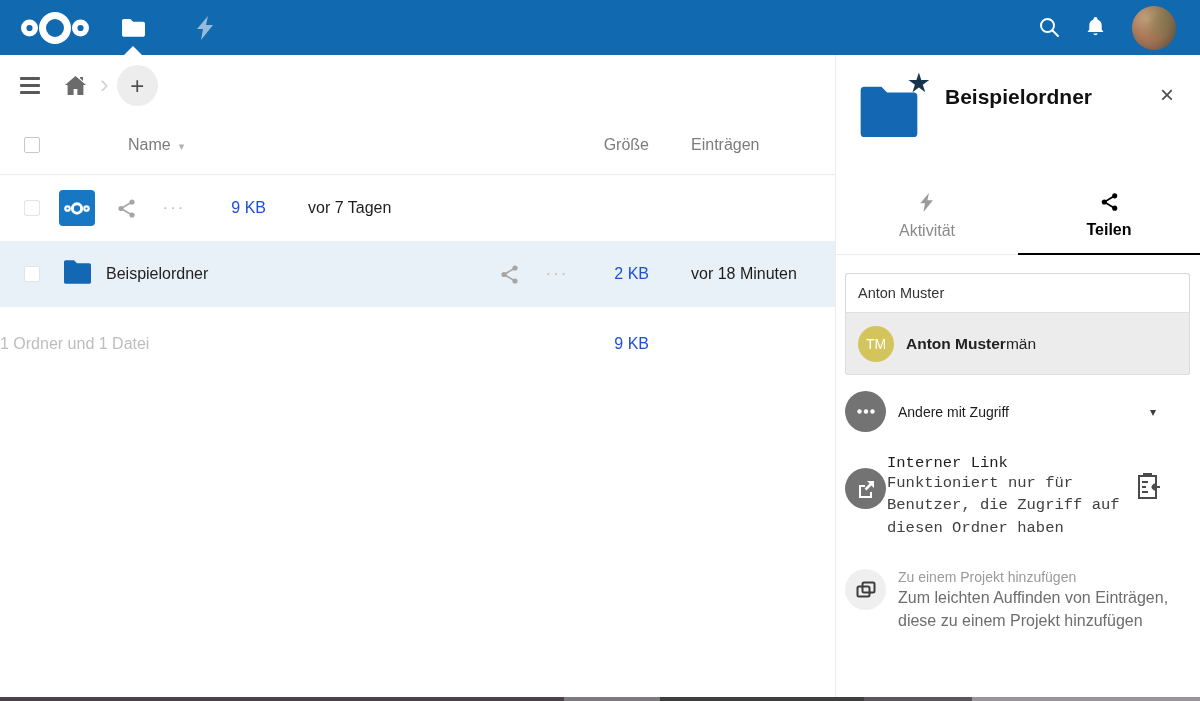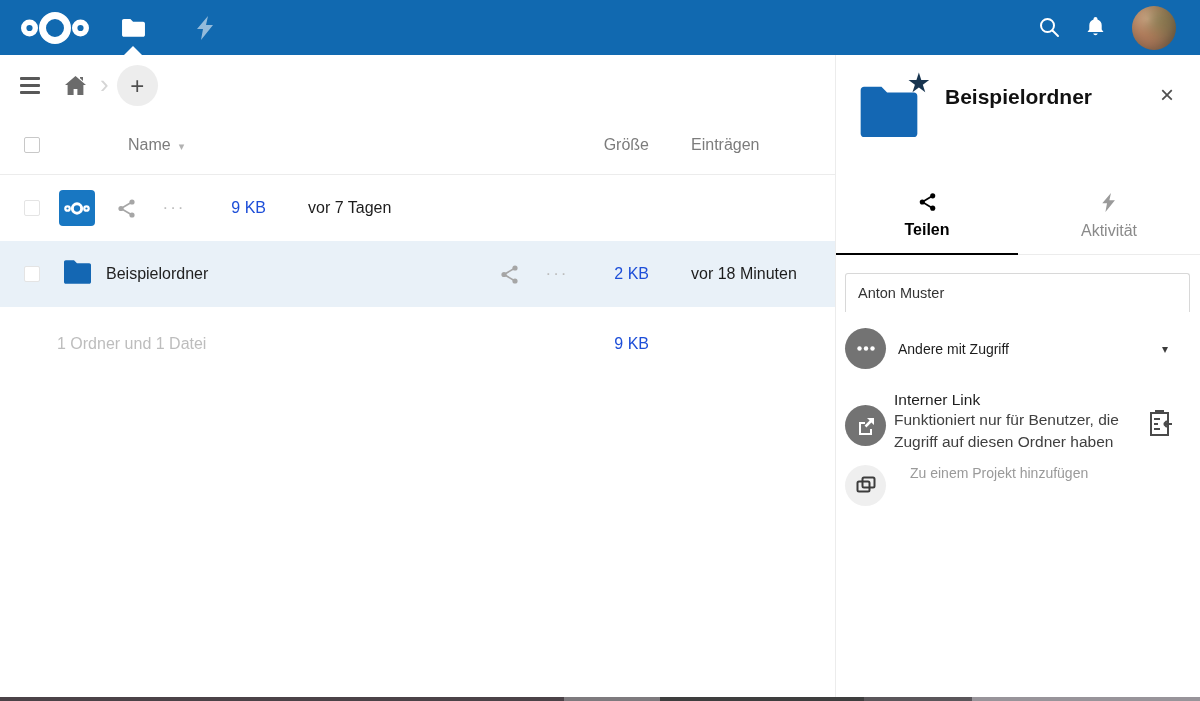--- a/index.html
+++ b/index.html
@@ -53,61 +53,61 @@
   .thead .hname { flex:1; padding-left:69px; color:#7c7c7c; cursor:pointer; }
   .sort-caret { font-size:11px; color:#b2b2b2; margin-left:8px; }
   .thead .c-size,.thead .c-mod { color:#7c7c7c; cursor:pointer; }
   .filerow { height:66px; cursor:pointer; }
   .filerow.selected { background:#e9f1f8; }
   .thumb { width:36px; height:36px; border-radius:4px; background:#1877c2; display:flex; align-items:center; justify-content:center; }
   .folder-mini { width:36px; height:36px; }
   .ext { color:#9a9a9a; }
   .share-glyph { cursor:pointer; }
   .summary { height:74px; color:#bdbdbd; font-size:16px; }
-  .summary .s-label { flex:1; padding-left:57px; }
+  .summary .s-label { flex:1; }
 
   
   .sb-header { display:flex; padding:22px 18px 0 19px; }
   .sb-thumb { position:relative; width:68px; height:68px; }
   .sb-star { position:absolute; top:-7px; right:-8px; font-size:27px; color:#17344f; line-height:1; }
   .sb-title { flex:1; margin:8px 0 0 22px; font-size:21px; font-weight:bold; color:#111; }
   .sb-close { width:30px; height:30px; margin-top:4px; font-size:24px; color:#4f4f4f; text-align:center; line-height:28px; cursor:pointer; }
 
   .sb-tabs { display:flex; margin-top:38px; }
   .sb-tab { flex:1; text-align:center; padding:10px 0 14px; border-bottom:1px solid #ececec; cursor:pointer; }
   .sb-tab .tab-label { display:block; margin-top:6px; font-size:16px; color:#8a8a8a; }
   .sb-tab.active { border-bottom:2px solid #000; }
   .sb-tab.active .tab-label { color:#000; font-weight:bold; }
 
-  .sb-content { padding:18px 10px 0 9px; }
+  .sb-content { padding:18px 22px 0 9px; }
   .share-input { width:345px; height:39px; border:1px solid #d8d8d8; border-bottom:none;
     border-radius:3px 3px 0 0; padding:0 12px; font-size:14.5px; color:#333; outline:none;
     font-family:"Liberation Sans","DejaVu Sans",sans-serif; display:block; }
   .suggestion { width:345px; height:63px; background:#ececec; border:1px solid #dcdcdc; border-top:1px solid #e0e0e0;
     border-radius:0 0 3px 3px; display:flex; align-items:center; padding-left:12px; cursor:pointer; }
   .sugg-avatar { width:36px; height:36px; border-radius:50%; background:#d3c55c; color:#fff;
     display:flex; align-items:center; justify-content:center; font-size:14px; }
   .sugg-name { margin-left:12px; font-size:15.5px; color:#222; }
   .sugg-name b { font-weight:bold; }
 
   .sb-row { display:flex; align-items:center; margin-top:16px; }
   .circle-btn { width:41px; height:41px; border-radius:50%; flex:0 0 41px; display:flex; align-items:center; justify-content:center; }
   .circle-gray { background:#737373; color:#fff; }
   .circle-light { background:#efefef; color:#3c3c3c; }
   .others-label { margin-left:12px; font-size:14px; color:#1d1d1d; flex:1; }
   .collapse-caret { margin-right:22px; font-size:12px; color:#3c3c3c; cursor:pointer; }
 
   .link-row { display:flex; margin-top:22px; }
-  .link-texts { margin-left:8px; width:238px; }
+  .link-texts { margin-left:1px; width:238px;font-family:Liberation Mono, monospace; }
   .link-title { font-size:15.5px; color:#1d1d1d; }
   .link-desc { font-size:15.5px; color:#404040; line-height:1.45; }
   .link-action { margin-left:auto; margin-right:18px; margin-top:18px; cursor:pointer; }
   .link-row .circle-btn { margin-top:14px; }
 
-  .proj-row { display:flex; margin-top:11px;gap:12px; }
+  .proj-row { display:flex; margin-top:30px; }
   .proj-texts { margin-left:12px; width:292px; }
   .proj-title { font-size:14px; color:#9a9a9a; }
   .proj-desc { font-size:16px; color:#6d6d6d; line-height:1.4; margin-top:2px; }
 
   
   .bottom-strip { position:absolute; left:0; bottom:0; width:1200px; height:4px;
     background:linear-gradient(90deg,#4b4247 0%,#4b4247 47%,#7e7a7e 47%,#7e7a7e 55%,#3e3e3e 55%,#3e3e3e 72%,#5a565a 72%,#5a565a 81%,#98949a 81%,#98949a 100%); }
 </style>
 </head>
 <body>
@@ -251,40 +251,46 @@
           <svg width="68" height="68" viewBox="0 0 36 36">
             <path d="M3 7 c0-1 .8-1.8 1.8-1.8 H14 l3 3 h14.2 c1 0 1.8 .8 1.8 1.8 V30 c0 1-.8 1.8-1.8 1.8 H4.8 C3.8 31.8 3 31 3 30 Z" fill="#1467b3"></path>
           </svg>
           <span class="sb-star">★</span>
         </div>
         <h2 class="sb-title">Beispielordner</h2>
         <div class="sb-close">×</div>
       </div>
 
       <div class="sb-tabs">
+        <div class="sb-tab">
+          <svg width="14" height="19" viewBox="0 0 17 24">
+            <polygon points="11,0 0,13 6,13 4,24 16,9 9,9" fill="#9a9a9a"></polygon>
+          </svg>
+          <span class="tab-label">Aktivität</span>
+        </div>
         <div class="sb-tab active">
           <svg width="17" height="18" viewBox="0 0 17 19">
             <circle cx="14" cy="3" r="2.7" fill="#000"></circle>
               <circle cx="3" cy="9.5" r="2.7" fill="#000"></circle>
               <circle cx="14" cy="16" r="2.7" fill="#000"></circle>
             <line x1="3" y1="9.5" x2="14" y2="3" stroke="#000" stroke-width="1.8"></line>
             <line x1="3" y1="9.5" x2="14" y2="16" stroke="#000" stroke-width="1.8"></line>
           </svg>
           <span class="tab-label">Teilen</span>
         </div>
-        <div class="sb-tab">
-          <svg width="14" height="19" viewBox="0 0 17 24">
-            <polygon points="11,0 0,13 6,13 4,24 16,9 9,9" fill="#9a9a9a"></polygon>
-          </svg>
-          <span class="tab-label">Aktivität</span>
-        </div>
       </div>
 
       <div class="sb-content">
         <input class="share-input" type="text" value="Anton Muster" style="">
+        <div class="suggestion">
+          <div class="sugg-avatar">TM</div>
+          <div class="sugg-name">
+            <b>Anton Muster</b><span>män</span>
+          </div>
+        </div>
 
         <div class="sb-row">
           <div class="circle-btn circle-gray">
             <svg width="18" height="5" viewBox="0 0 18 5">
               <circle cx="2.5" cy="2.5" r="2.2" fill="#fff"></circle>
                 <circle cx="9" cy="2.5" r="2.2" fill="#fff"></circle>
                 <circle cx="15.5" cy="2.5" r="2.2" fill="#fff"></circle>
             </svg>
           </div>
           <span class="others-label">Andere mit Zugriff</span>
@@ -316,20 +322,21 @@
 
         <div class="proj-row">
           <div class="circle-btn circle-light">
             <svg width="20" height="18" viewBox="0 0 20 18">
               <rect x="1.5" y="5.5" width="12" height="10" rx="1.5" fill="none" stroke="#3c3c3c" stroke-width="2"></rect>
               <rect x="6.5" y="1.5" width="12" height="10" rx="1.5" fill="none" stroke="#3c3c3c" stroke-width="2"></rect>
             </svg>
           </div>
           <div class="proj-texts">
             <div class="proj-title">Zu einem Projekt hinzufügen</div>
+            <div class="proj-desc">Zum leichten Auffinden von Einträgen, diese zu einem Projekt hinzufügen</div>
           </div>
         </div>
       </div>
     </aside>
   </div>
 
   <div class="bottom-strip"></div>
 </div>
 
 </body></html>

